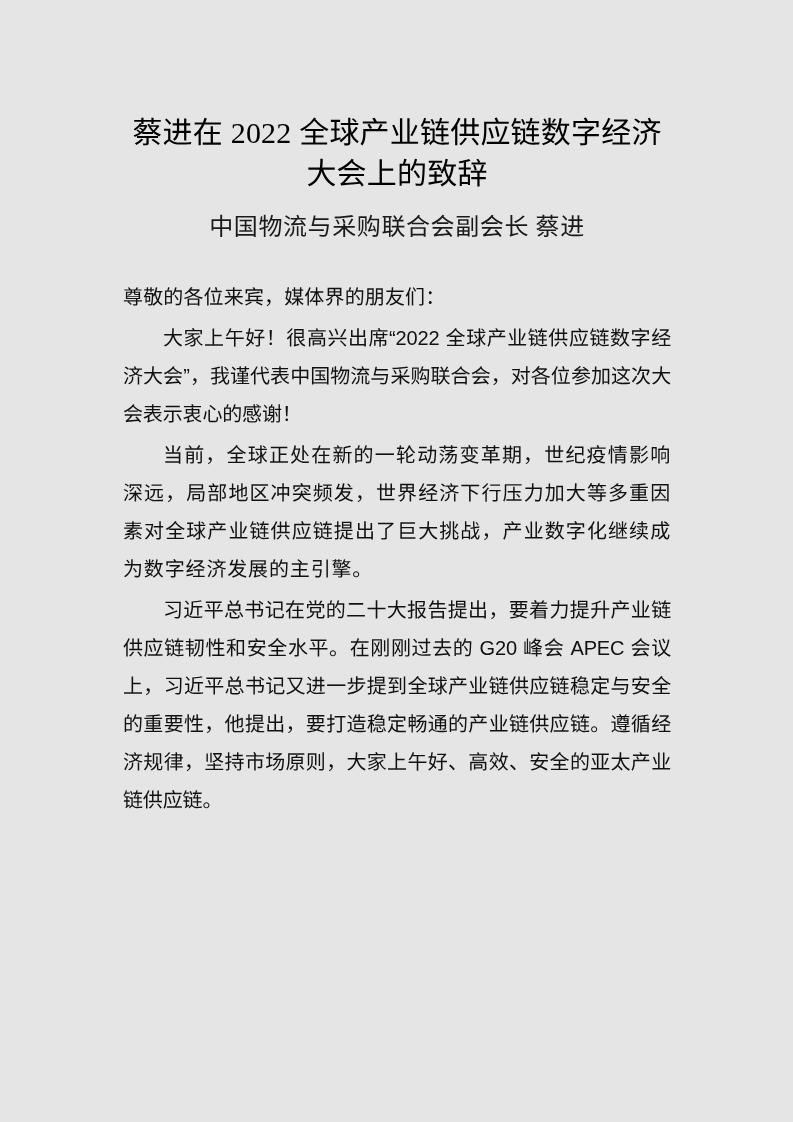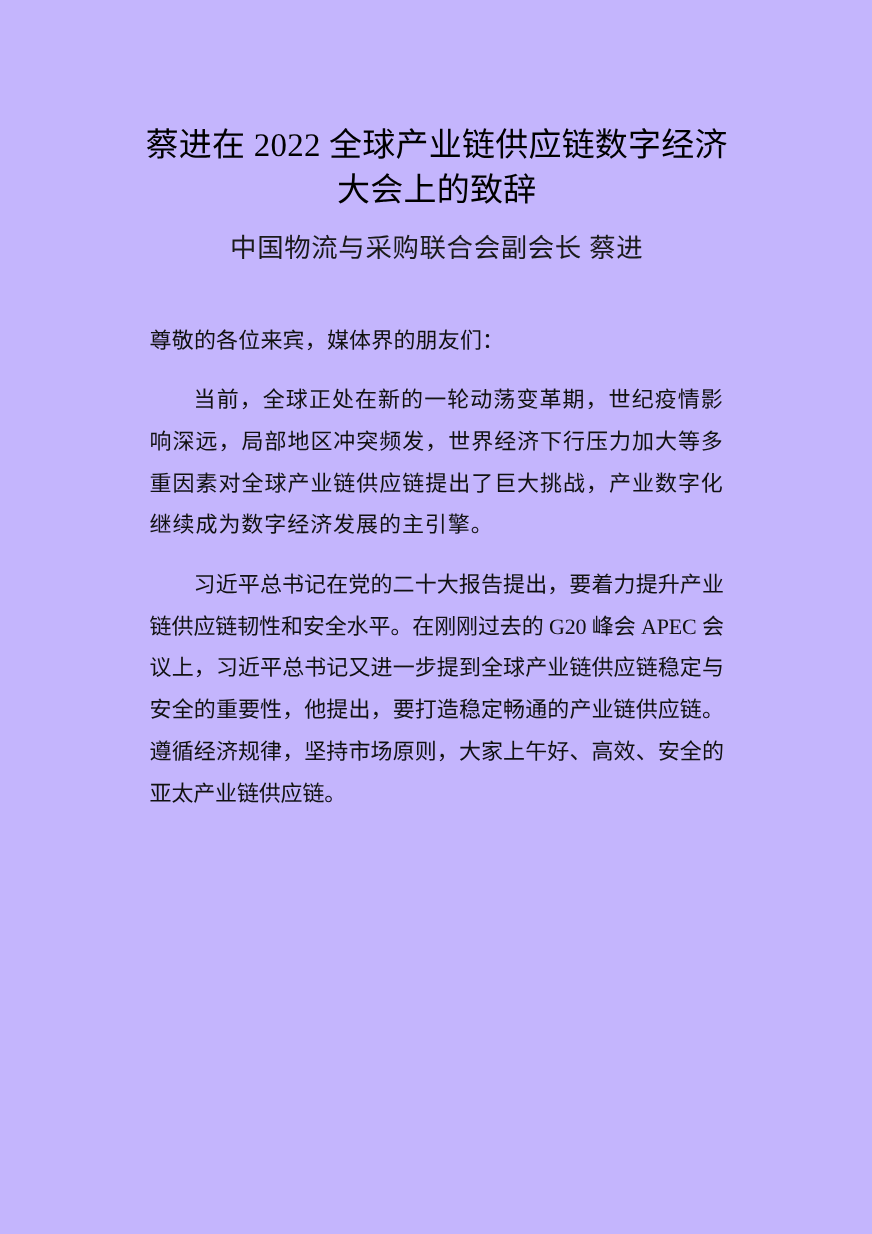--- a/index.html
+++ b/index.html
@@ -12,21 +12,21 @@
   body {
     font-family: "Liberation Serif", "DejaVu Serif", serif;
     color: #000000;
     -webkit-font-smoothing: antialiased;
   }
 
   .page {
     position: relative;
     width: 793px;
     height: 1122px;
-    background: #c4b5fd;
+    background: #e5e5e5;
     overflow: hidden;
     box-sizing: border-box;
   }
 
   .content {
     position: absolute;
     left: 120px;
     top: 0;
     width: 554px;
   }
@@ -56,22 +56,22 @@
     letter-spacing: 0.6px;
     color: #1a1a1a;
   }
 
   
   .body-block {
     padding-top: 34px;
   }
 
   p.para {
-    margin: 16px;
-    font-family: Liberation Serif, serif;
+    margin: 3px;
+    font-family: Liberation Sans, sans-serif;
     font-size: 20px;
     line-height: 38px;
     color: #111111;
     text-align: justify;
     text-justify: inter-character;
     letter-spacing: 0.15px;
     word-break: break-all;
   }
 
   p.para.salutation {
@@ -93,20 +93,21 @@
   <div class="content">
 
     <h1 class="doc-title">蔡进在 2022 全球产业链供应链数字经济大会上的致辞</h1>
 
     <div class="doc-subtitle">中国物流与采购联合会副会长  蔡进</div>
 
     <div class="body-block">
 
       <p class="para salutation">尊敬的各位来宾，媒体界的朋友们：</p>
 
+      <p class="para indent tight">大家上午好！很高兴出席“2022 全球产业链供应链数字经济大会”，我谨代表中国物流与采购联合会，对各位参加这次大会表示衷心的感谢！</p>
 
       <p class="para indent looser">当前，全球正处在新的一轮动荡变革期，世纪疫情影响深远，局部地区冲突频发，世界经济下行压力加大等多重因素对全球产业链供应链提出了巨大挑战，产业数字化继续成为数字经济发展的主引擎。</p>
 
       <p class="para indent tight">习近平总书记在党的二十大报告提出，要着力提升产业链供应链韧性和安全水平。在刚刚过去的 G20 峰会 APEC 会议上，习近平总书记又进一步提到全球产业链供应链稳定与安全的重要性，他提出，要打造稳定畅通的产业链供应链。遵循经济规律，坚持市场原则，大家上午好、高效、安全的亚太产业链供应链。</p>
 
 
     </div>
   </div>
 </div>
 

